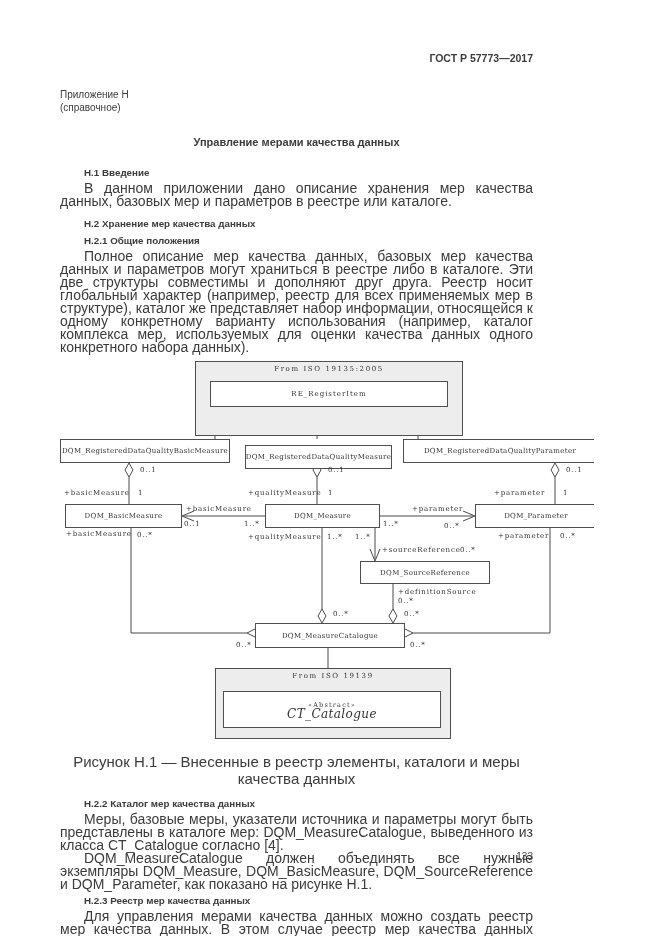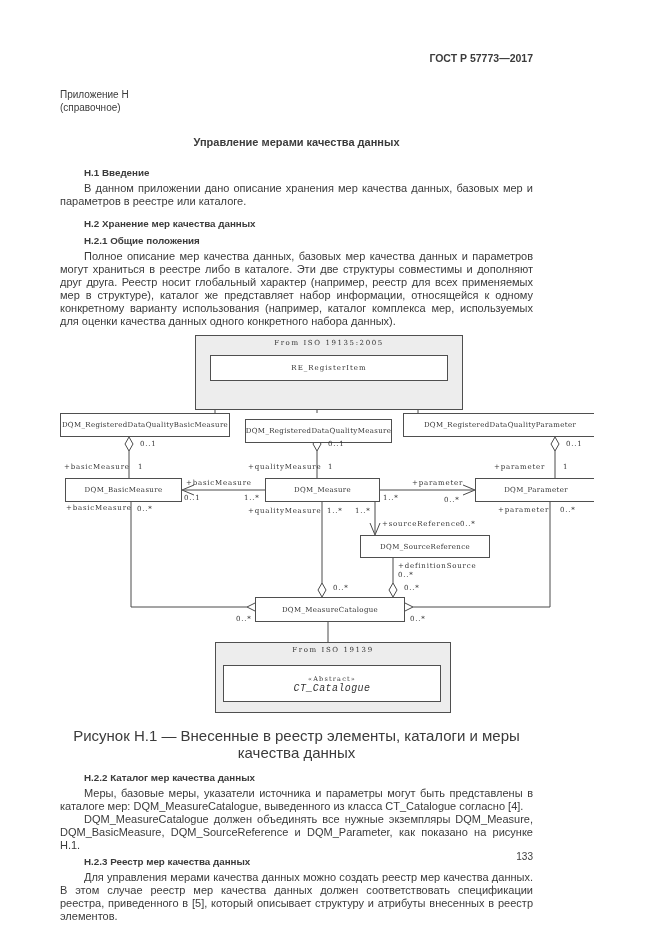--- a/index.html
+++ b/index.html
@@ -10,36 +10,36 @@
     padding:52px 61px 0 60px;
     background:#fff;
     font-family:"Liberation Sans", sans-serif;
     color:#3b3b3b;
     overflow:hidden;
   }
   .hdr{ text-align:right; font-weight:bold; font-size:10.5px; margin-bottom:24px;}
   .app-label{ text-align:left; font-weight:normal; font-size:10px; line-height:13px;}
   .doc-title{ text-align:center; font-weight:bold; font-size:11px; margin:22px 0 18px 0;}
   .h{ font-weight:bold; font-size:9.8px; text-indent:24px; margin:9px 0 3px 0; line-height:13px;}
-  .p{ font-size:11px; line-height:13px; text-align:justify; text-indent:24px; margin:0;}
+  .p{ font-size:14px; line-height:13px; text-align:justify; text-indent:24px; margin:0;}
   .fig{
     position:relative; width:540px; height:384px; margin:7px 0 6px 0;
     font-family:"DejaVu Serif", serif; color:#333;
   }
   .fig svg{ position:absolute; left:0; top:0; }
   .gbox{ position:absolute; background:#ededed; border:1px solid #4f4f4f; box-sizing:border-box;}
   .cbox{ position:absolute; background:#fff; border:1px solid #4f4f4f; box-sizing:border-box;
          display:flex; align-items:center; justify-content:center;
          font-size:7px; letter-spacing:0.35px; white-space:nowrap;}
   .gcap{ position:absolute; left:0; right:0; top:3px; text-align:center;
          font-size:7px; letter-spacing:1.6px; white-space:nowrap;}
   .lb{ position:absolute; font-size:7px; letter-spacing:0.8px; white-space:nowrap; line-height:8px;}
   .ctxt{ text-align:center; line-height:9px;}
   .ster{ display:block; font-size:6.5px; letter-spacing:1.2px;}
-  .iname{ display:block; font-style:italic; font-size:10px; letter-spacing:0.4px;font-family:Liberation Mono, monospace;}
+  .iname{ display:block; font-style:italic; font-size:12px; letter-spacing:0.4px;}
   .caption{ text-align:center; font-size:15px; margin:8px 0 10px 0;}
   .pageno{ position:absolute; right:61px; bottom:74px; font-size:10px;}
 </style>
 </head>
 <body>
 
 <div class="page">
 
   <div class="hdr">ГОСТ Р 57773—2017</div>
   <div class="app-label">Приложение Н</div>

